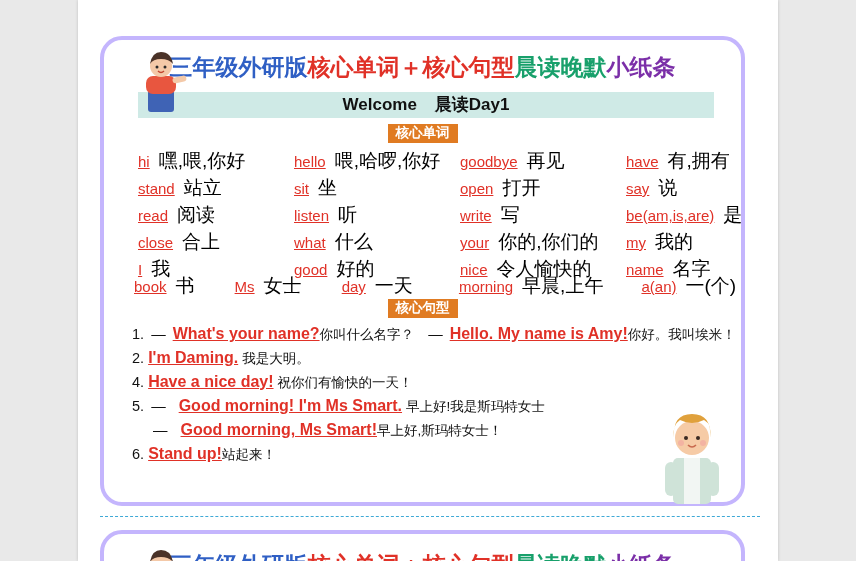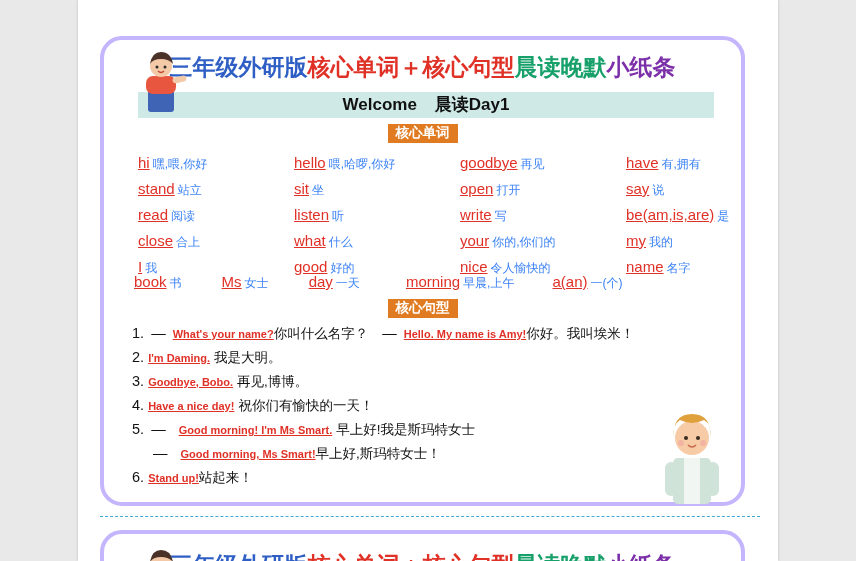--- a/index.html
+++ b/index.html
@@ -100,23 +100,23 @@
     padding: 0 2px 1px 4px;
     white-space: nowrap;
   }
   .en {
     color: #E03127;
     text-decoration: underline;
     font-weight: normal;
     font-size: 15px;
   }
   .cn {
-    color: #3b82f6;
-    font-size: 12px;
-    margin-left: 3px;
+    color: #000000;
+    font-size: 19px;
+    margin-left: 9px;
   }
   .w-pad { padding-left: 14px; }
   .w-pad2 { padding-left: 8px; }
 
   
   .sentences {
     position: absolute;
     left: 28px;
     top: 282px;
     width: 612px;
@@ -126,21 +126,21 @@
     color: #111;
     line-height: 23px;
     white-space: nowrap;
   }
   .num { color: #111; }
   .dash { color: #111; padding: 0 3px; }
   .eng {
     color: #E03127;
     text-decoration: underline;
     font-weight: bold;
-    font-size: 11px;
+    font-size: 16px;
   }
   .chn { color: #111; font-size: 13.5px; }
   .sub { display: inline-block; margin-left: 18px; }
 
   
   .divider {
     position: absolute;
     left: 22px;
     top: 516px;
     width: 660px;
@@ -236,25 +236,20 @@
           <span class="num">1.</span>
           <span class="dash">—</span>
           <span class="eng">What's your name?</span><span class="chn">你叫什么名字？</span>
           <span class="dash" style="padding-left:10px">—</span>
           <span class="eng">Hello. My name is Amy!</span><span class="chn">你好。我叫埃米！</span>
         </div>
         <div class="sent">
           <span class="num">2.</span>
           <span class="eng">I'm Daming.</span>
           <span class="chn">我是大明。</span>
-        </div>
-        <div class="sent">
-          <span class="num">3.</span>
-          <span class="eng">Goodbye, Bobo.</span>
-          <span class="chn">再见,博博。</span>
         </div>
         <div class="sent">
           <span class="num">4.</span>
           <span class="eng">Have a nice day!</span>
           <span class="chn">祝你们有愉快的一天！</span>
         </div>
         <div class="sent">
           <span class="num">5.</span>
           <span class="dash">—</span>
           <span class="eng" style="margin-left:6px">Good morning! I'm Ms Smart.</span>

